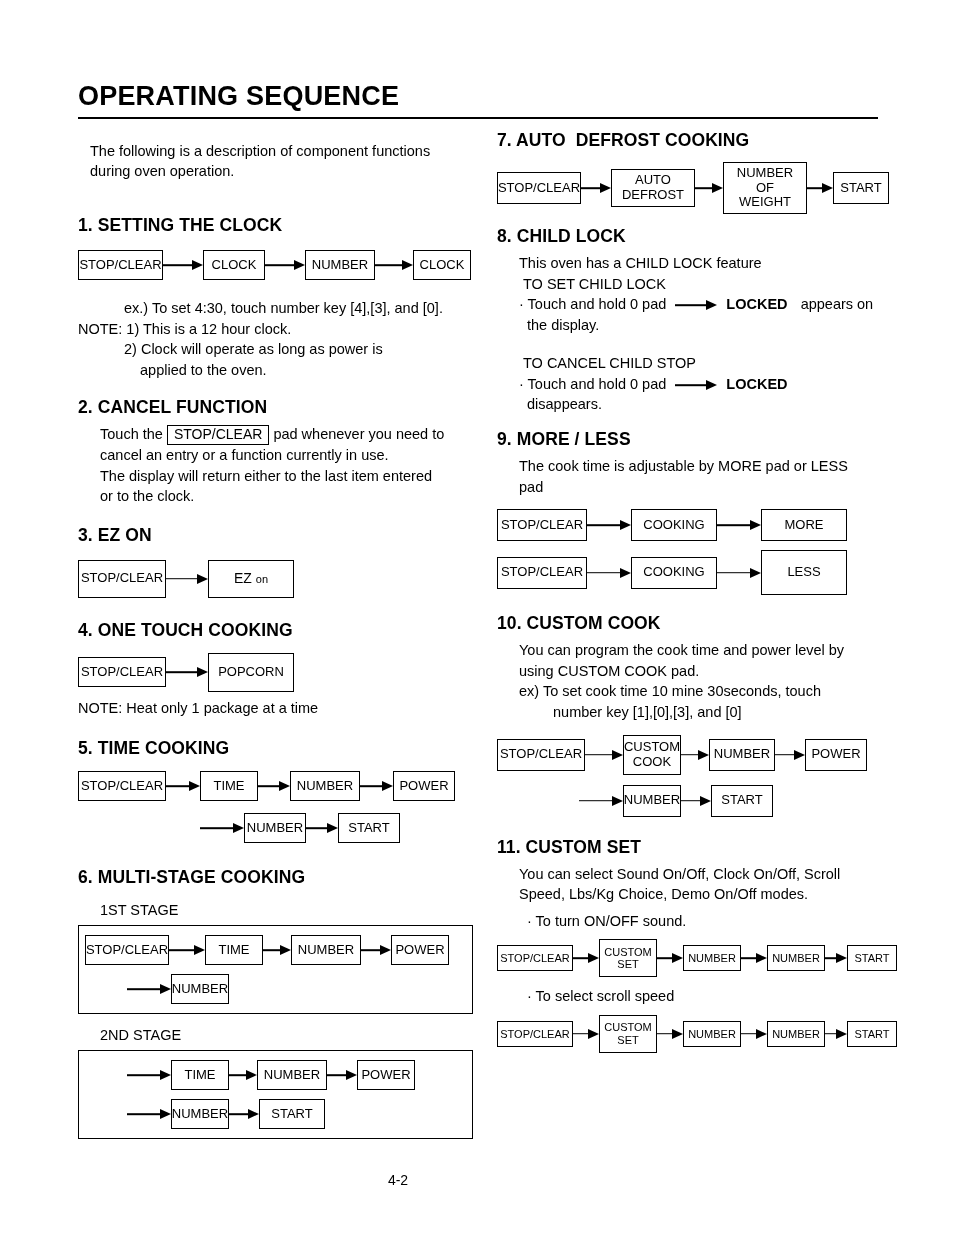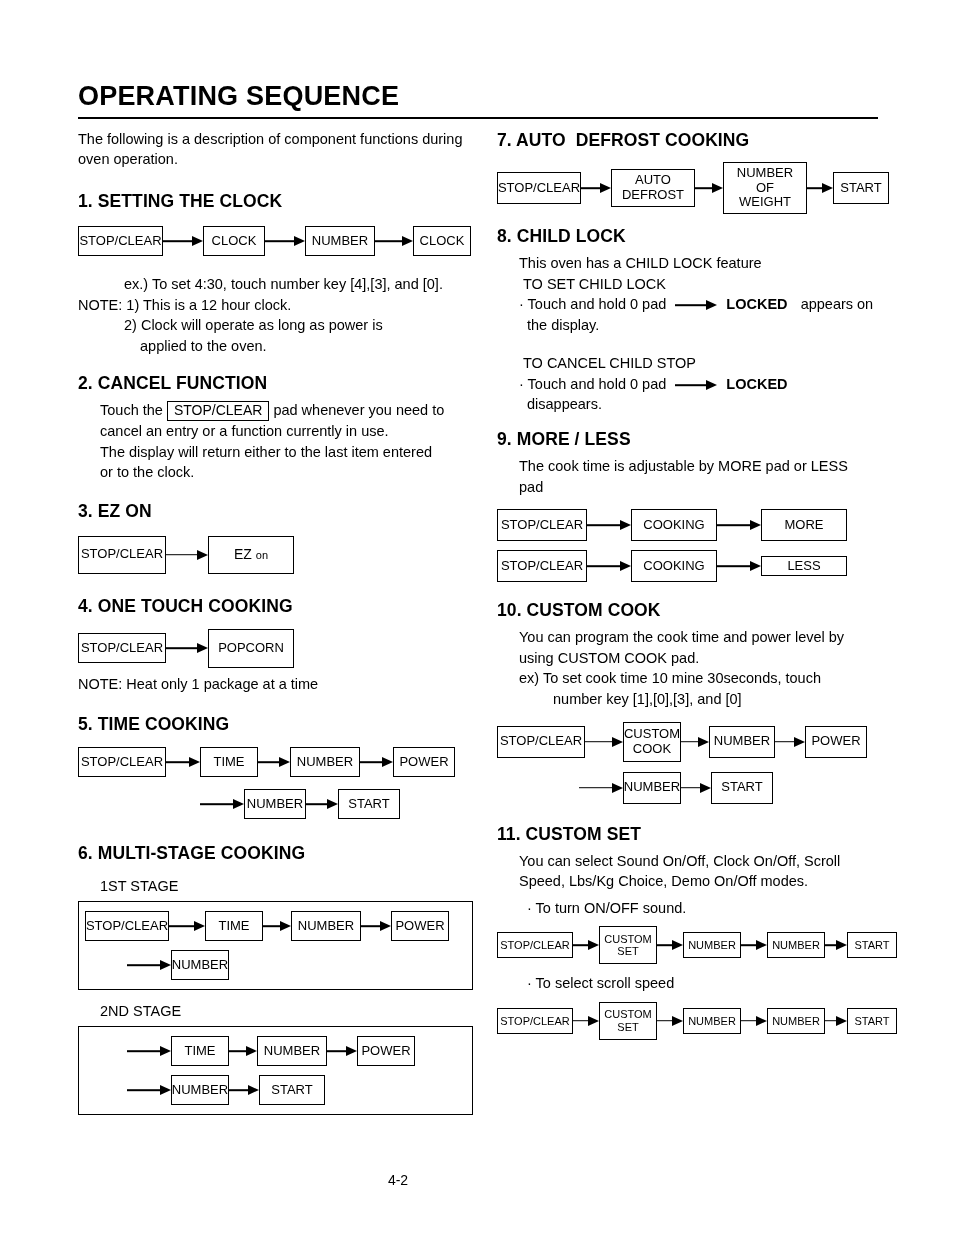--- a/index.html
+++ b/index.html
@@ -24,21 +24,21 @@
     position: absolute; left: 78px; top: 117px; width: 800px;
     height: 0; border-top: 2px solid #000;
   }
 
   
   .col { position: absolute; top: 130px; }
   .col-left  { left: 78px;  width: 395px; }
   .col-right { left: 497px; width: 388px; }
 
   
-  .intro { font-size: 14.5px; line-height: 1.35; margin: 0; }
+  .intro { font-size: 14.5px; line-height: 1.35; margin: 12px; }
   h2.sec {
     font-size: 17.5px; font-weight: bold; margin: 0;
     letter-spacing: 0.1px; white-space: pre;
   }
   .body-txt { font-size: 14.5px; line-height: 1.42; margin: 0; }
   .indent { padding-left: 22px; }
   .indent2 { padding-left: 46px; }
   .b { font-weight: bold; }
 
   
@@ -266,21 +266,21 @@
       <div class="arrow" style="width:44px"></div>
       <div class="fbox" style="width:86px;height:32px">COOKING</div>
       <div class="arrow" style="width:44px"></div>
       <div class="fbox" style="width:86px;height:32px">MORE</div>
     </div>
     <div class="flow-row" style="margin-top:9px">
       <div class="fbox" style="width:90px;height:32px">STOP/CLEAR</div>
       <div class="arrow" style="width:44px"></div>
       <div class="fbox" style="width:86px;height:32px">COOKING</div>
       <div class="arrow" style="width:44px"></div>
-      <div class="fbox" style="width:86px;height:20px">LESS</div>
+      <div class="fbox" style="width:86px;height:45px">LESS</div>
     </div>
 
     <div style="height:18px"></div>
     <h2 class="sec">10. CUSTOM COOK</h2>
     <p class="body-txt indent" style="margin-top:6px">You can program the cook time and power level by</p>
     <p class="body-txt indent">using CUSTOM COOK pad.</p>
     <p class="body-txt indent">ex) To set cook time 10 mine 30seconds, touch</p>
     <p class="body-txt" style="padding-left:56px">number key [1],[0],[3], and [0]</p>
 
     <div class="flow-row" style="margin-top:12px">

